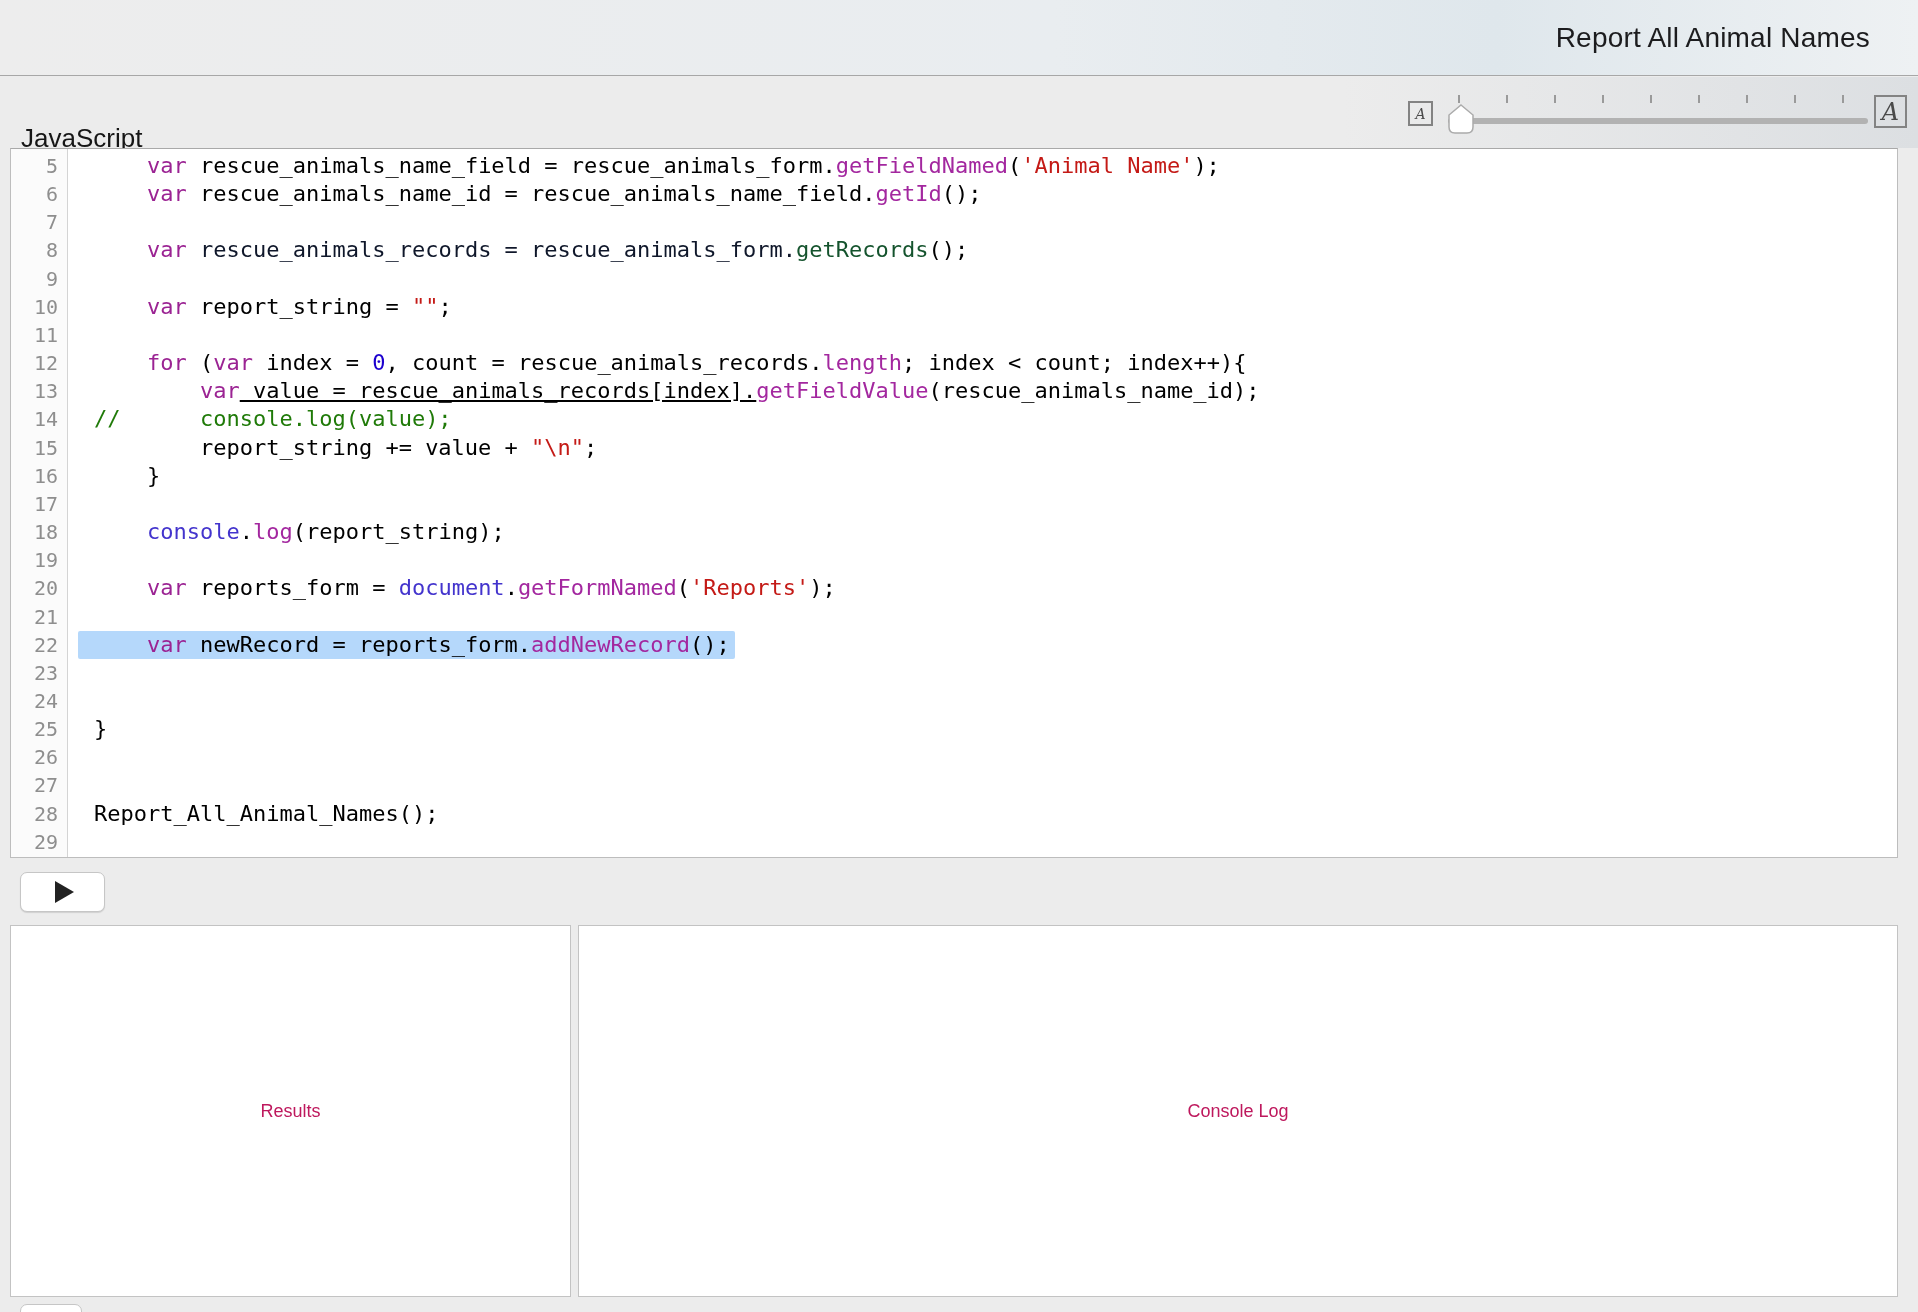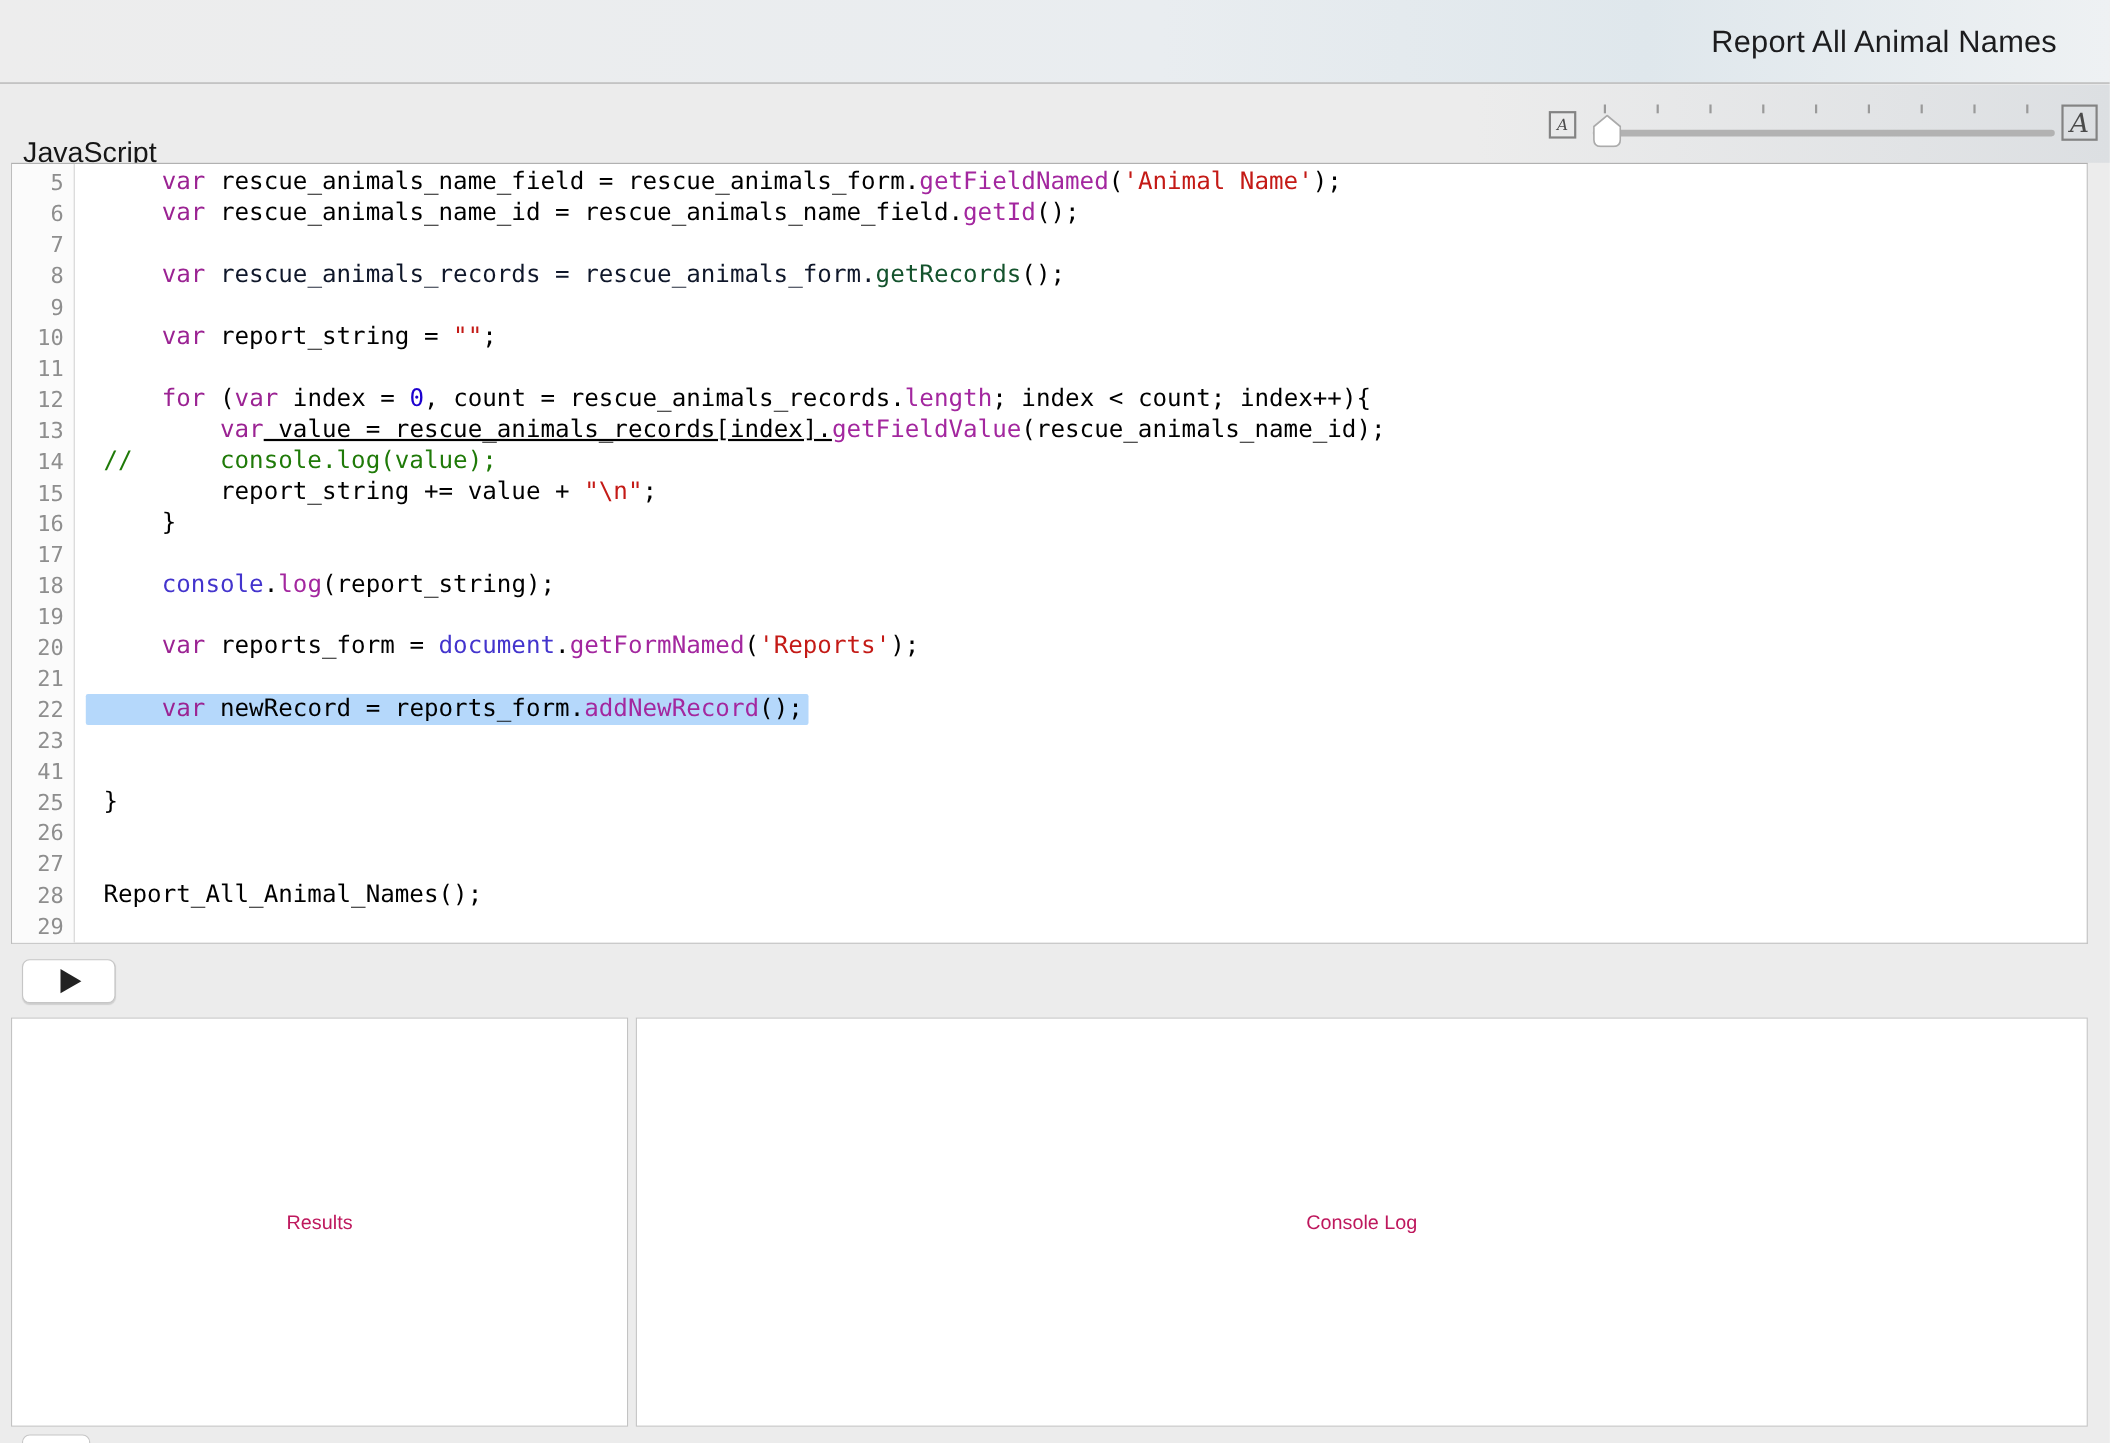--- a/index.html
+++ b/index.html
@@ -133,21 +133,21 @@
       <div class="ln">14</div>
       <div class="ln">15</div>
       <div class="ln">16</div>
       <div class="ln">17</div>
       <div class="ln">18</div>
       <div class="ln">19</div>
       <div class="ln">20</div>
       <div class="ln">21</div>
       <div class="ln">22</div>
       <div class="ln">23</div>
-      <div class="ln">41</div>
+      <div class="ln">24</div>
       <div class="ln">25</div>
       <div class="ln">26</div>
       <div class="ln">27</div>
       <div class="ln">28</div>
       <div class="ln">29</div>
     </div>
   <div class="code">
       <div class="cl"><span style="color: rgb(0, 0, 0);">    </span><span style="color: rgb(155, 35, 147);">var</span><span style="color: rgb(0, 0, 0);"> rescue_animals_name_field = rescue_animals_form.</span><span style="color: rgb(163, 39, 159);">getFieldNamed</span><span style="color: rgb(0, 0, 0);">(</span><span style="color: rgb(196, 26, 22);">'Animal Name'</span><span style="color: rgb(0, 0, 0);">);</span></div>
       <div class="cl"><span style="color: rgb(0, 0, 0);">    </span><span style="color: rgb(155, 35, 147);">var</span><span style="color: rgb(0, 0, 0);"> rescue_animals_name_id = rescue_animals_name_field.</span><span style="color: rgb(163, 39, 159);">getId</span><span style="color: rgb(0, 0, 0);">();</span></div>
       <div class="cl"></div>

